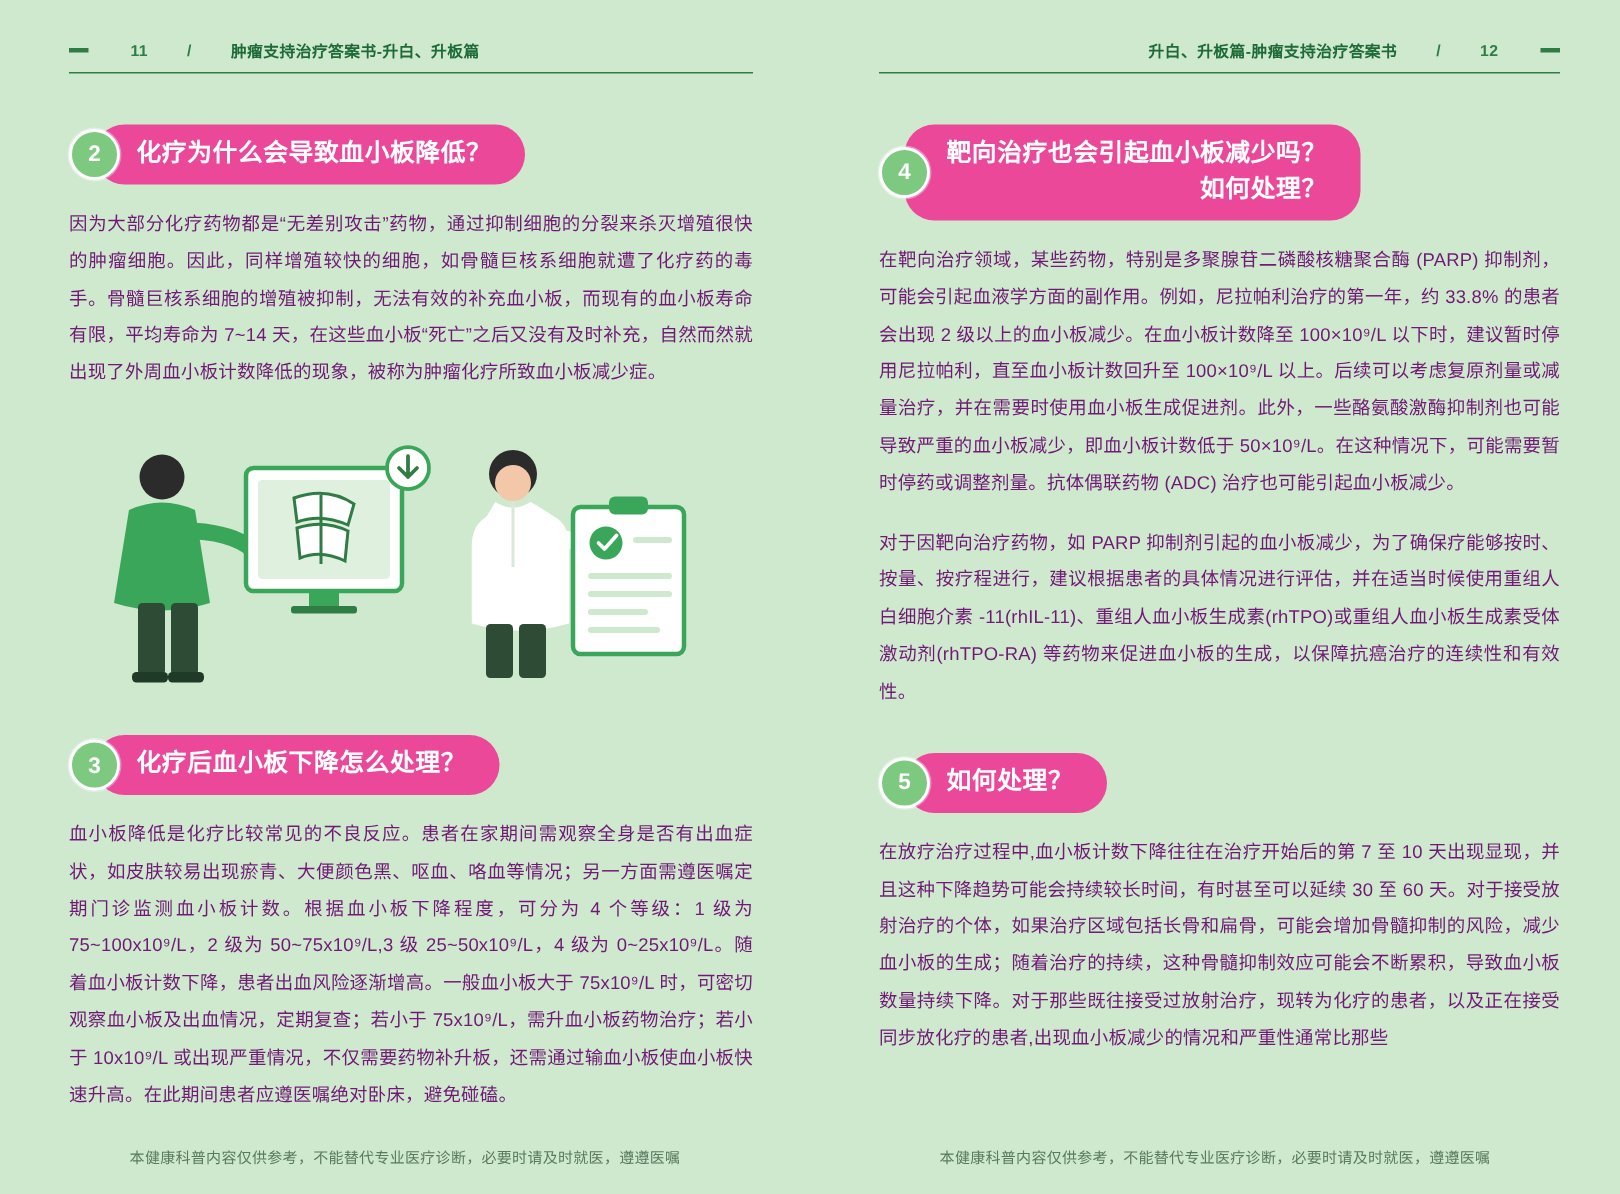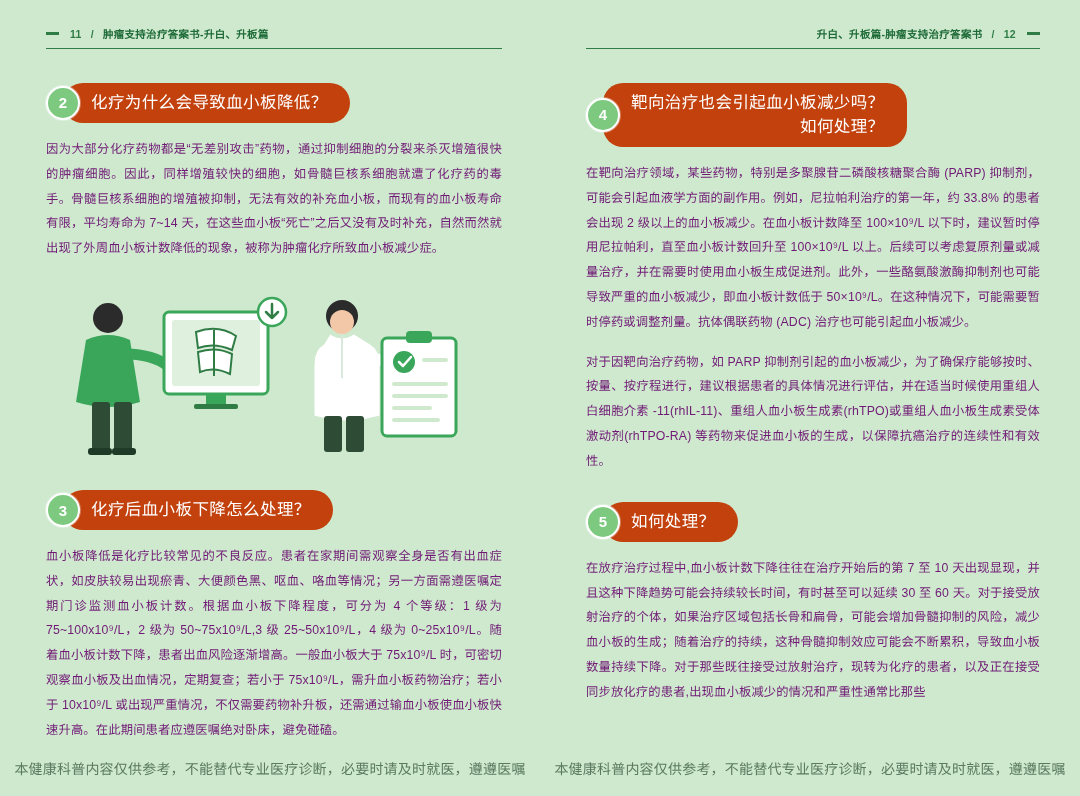--- a/index.html
+++ b/index.html
@@ -22,21 +22,21 @@
     height: 796px;
     padding: 26px 42px 0 42px;
   }
   .page.left { padding-left: 46px; padding-right: 38px; }
   .page.right { padding-left: 46px; padding-right: 40px; }
 
   
   .hdr {
     display: flex;
     align-items: center;
-    gap: 9px;
+    gap: 26px;
     font-size: 10.5px;
     font-weight: bold;
     color: #1f6b38;
     letter-spacing: .3px;
     padding-bottom: 7px;
     border-bottom: 1.6px solid #2f7d45;
     margin-bottom: 0;
   }
   .hdr.right { justify-content: flex-end; }
   .hdr .bar {
@@ -65,26 +65,26 @@
     font-size: 15px;
     font-weight: bold;
     display: flex; align-items: center; justify-content: center;
     position: relative;
     z-index: 3;
     margin-right: -17px;
     align-self: center;
     box-shadow: 0 0 0 1px rgba(255,255,255,.35);
   }
   .qpill {
-    background: #c2410c;
+    background: #ec4899;
     color: #ffffff;
     border-radius: 22px;
     padding: 8px 22px 8px 28px;
     font-size: 16.5px;
-    font-weight: normal;
+    font-weight: bold;
     line-height: 1.45;
     letter-spacing: .4px;
     display: flex;
     align-items: center;
     min-height: 38px;
   }
   .qpill.two { border-radius: 20px; padding-top: 8px; padding-bottom: 8px; text-align: right; }
   .qpill span { display: block; }
 
   
@@ -106,21 +106,21 @@
     margin: 10px 0 0 0;
   }
   .illus svg { display: block; }
 
   
   .foot {
     position: absolute;
     left: 0; right: 0;
     bottom: 18px;
     text-align: center;
-    font-size: 14px;
+    font-size: 10px;
     color: #5a7a5f;
     letter-spacing: .2px;
   }
 </style>
 </head>
 <body>
 
 <div class="spread">
 
   <div class="page left">

